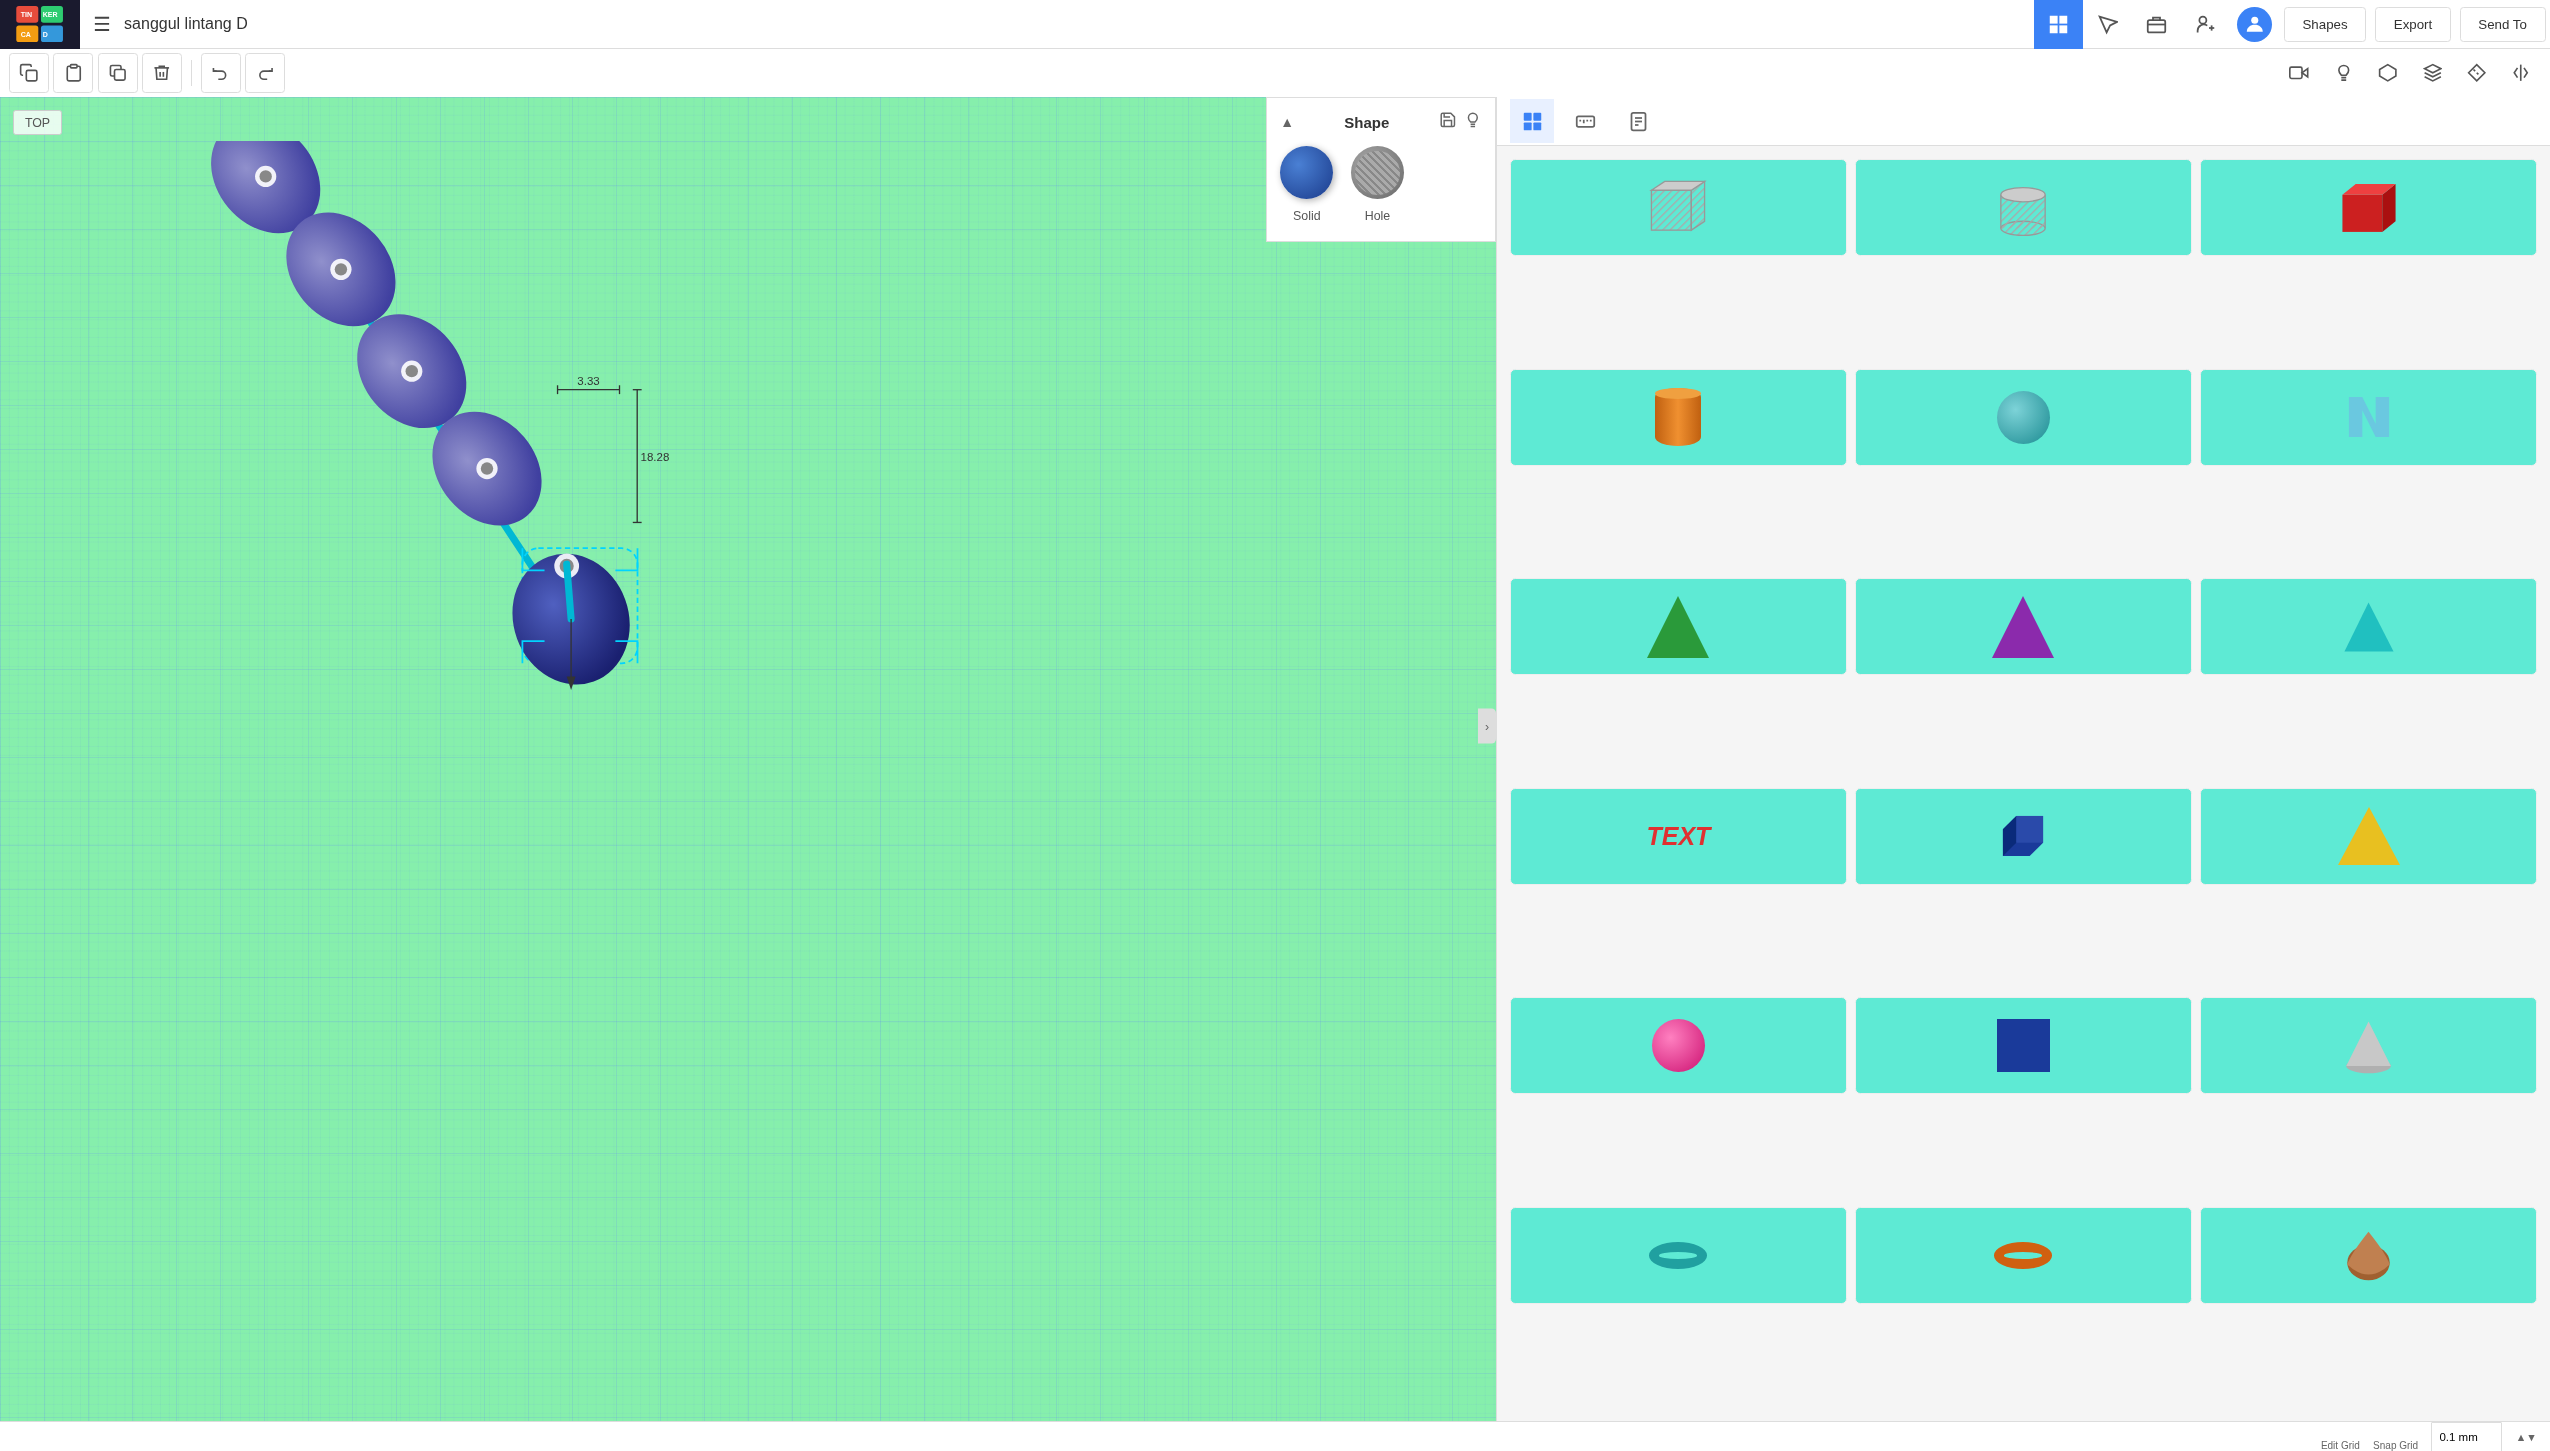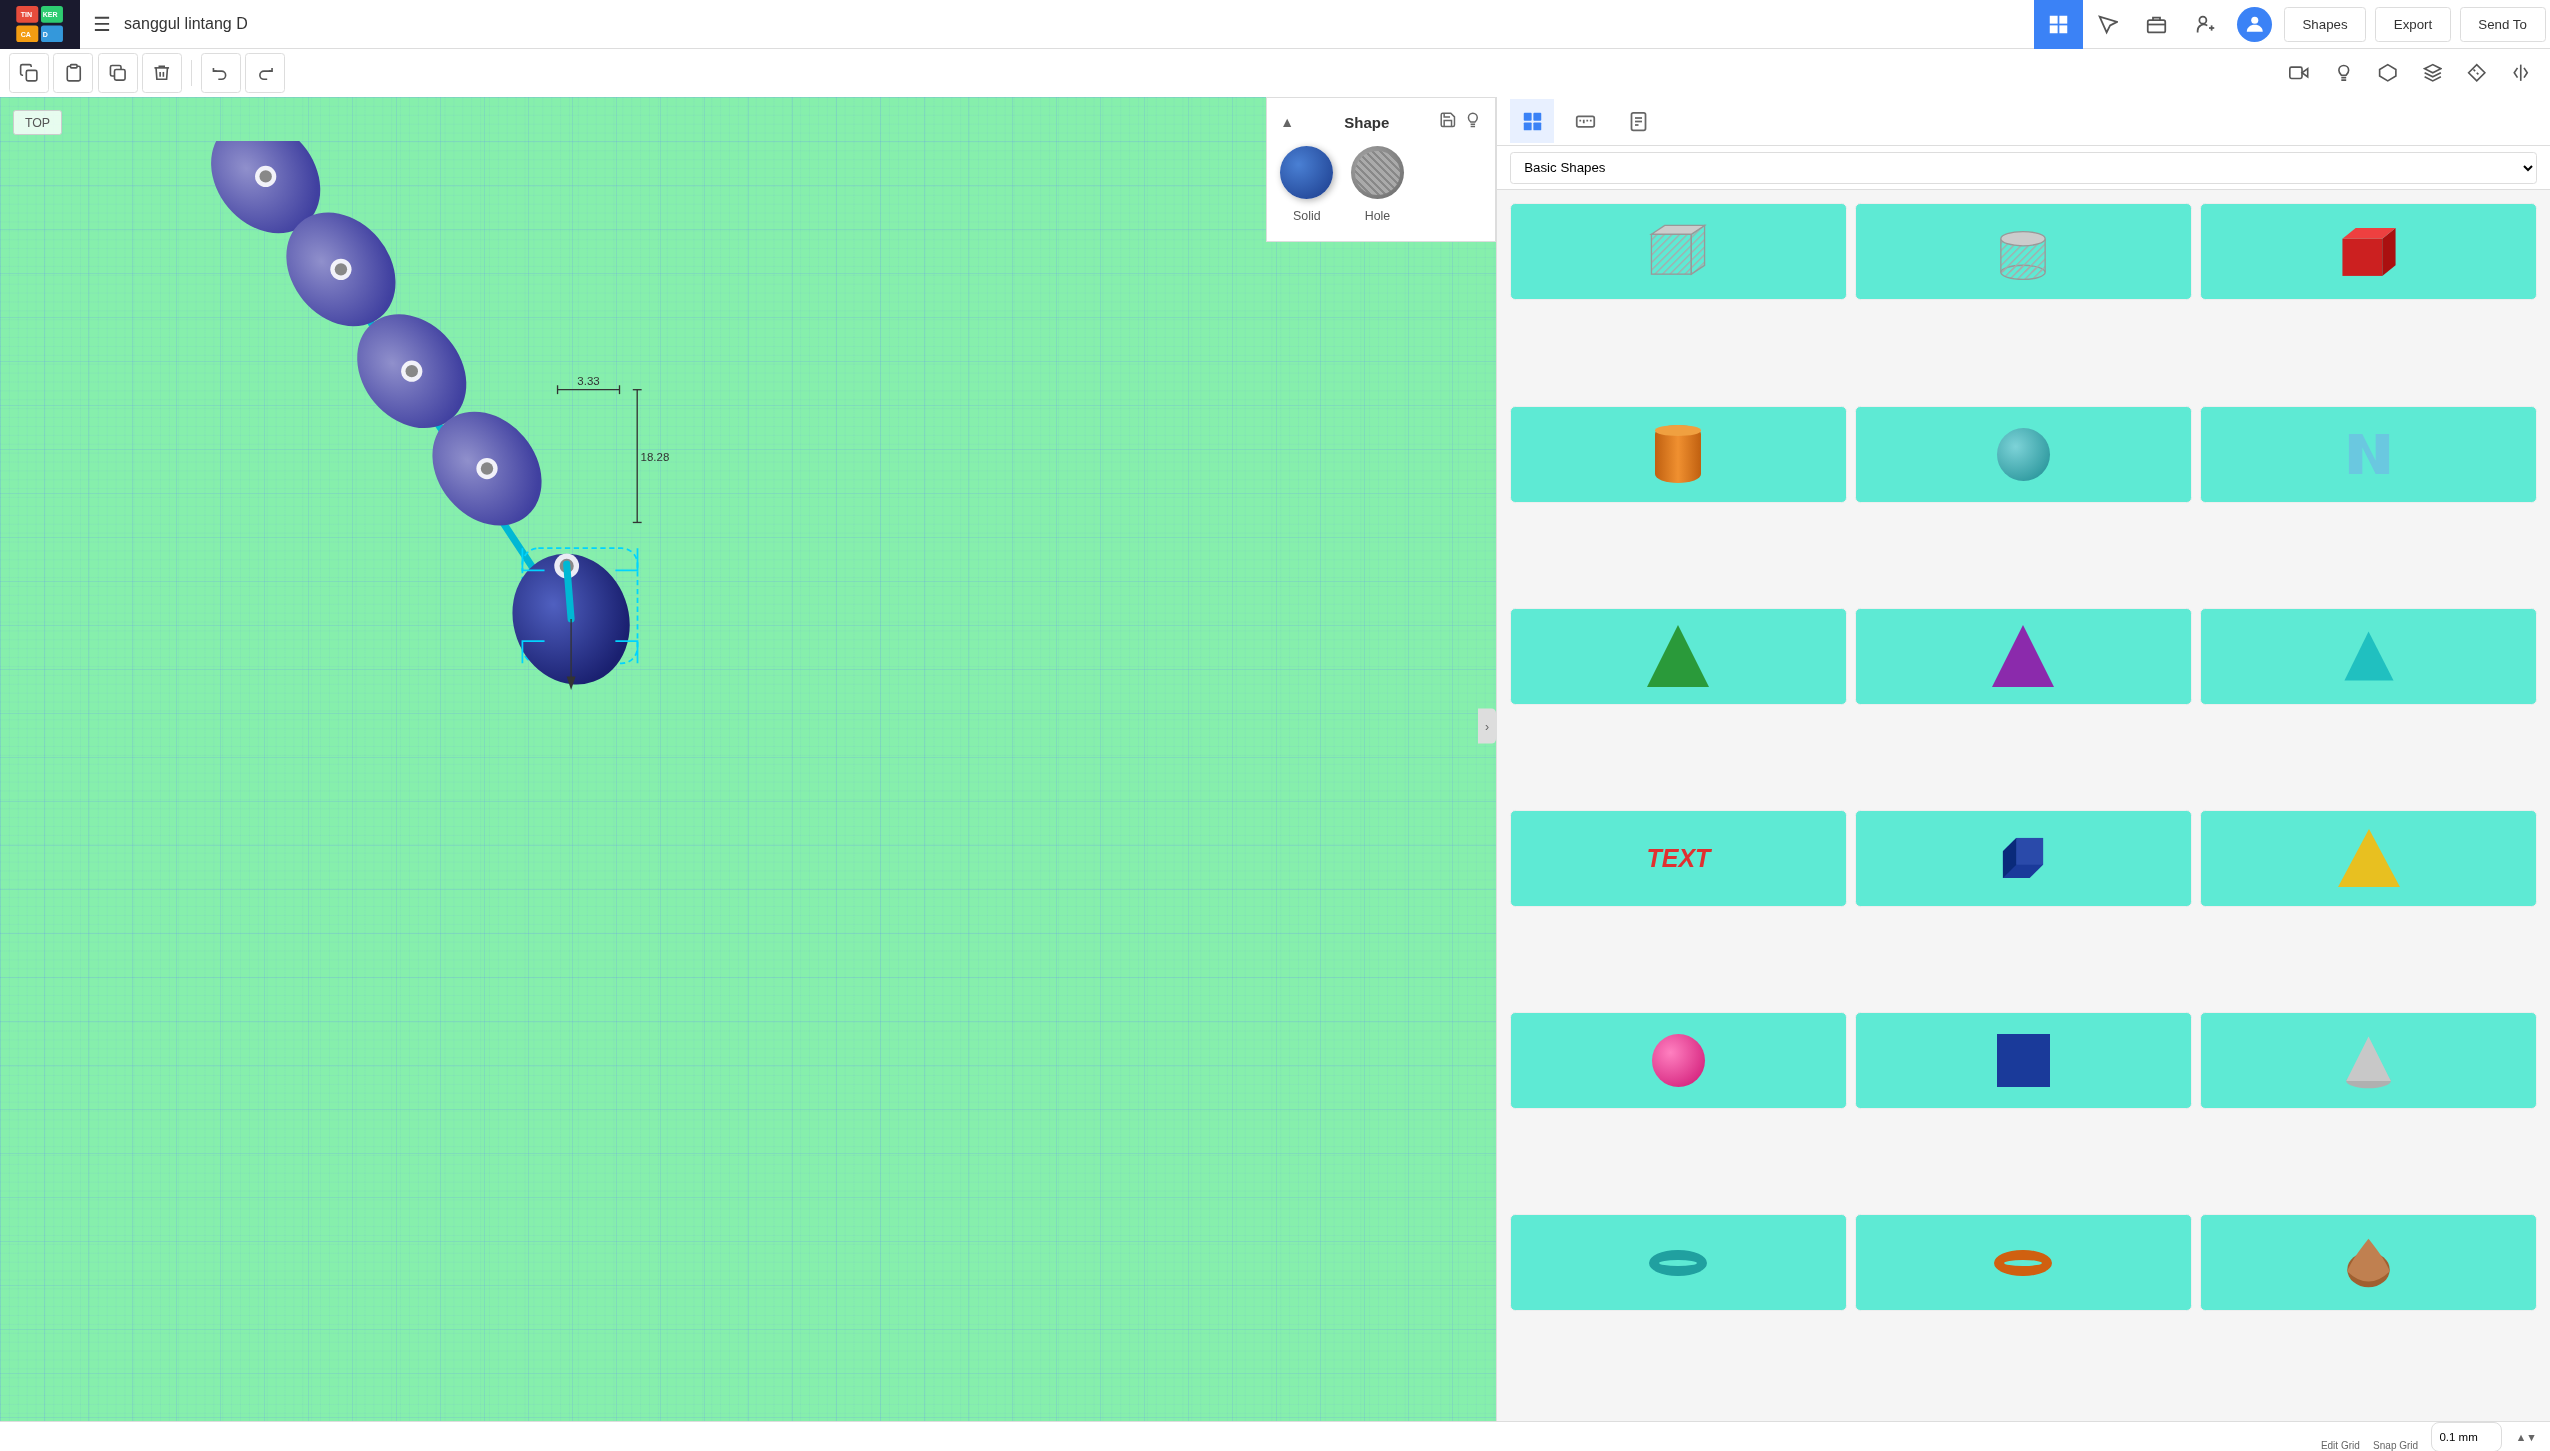--- a/index.html
+++ b/index.html
@@ -143,21 +143,21 @@
     .shape-type-label { font-size: 12.4px; color: #555; }
 
     
     #bottombar {
       position: absolute; bottom: 0; left: 0; right: 0; height: 31px;
       background: #fff; border-top: 0.9px solid #ddd;
       display: flex; align-items: center; justify-content: flex-end; padding: 0 13.3px; gap: 13.3px;
     }
     .bottom-label { font-size: 10px; color: #666; margin-top: 17px; }
     .snap-input {
-      border: 0.9px solid #ddd; border-radius: 8px; padding: 8px 7px;
+      border: 0.9px solid #ddd; border-radius: 1px; padding: 8px 7px;
       font-size: 11.5px; width: 71px;
     }
 
     
     #shape-library {
       position: absolute; top: 97px; right: 0; width: 1054px; bottom: 31px;
       background: #f5f5f5; border-left: 0.9px solid #ddd;
       display: flex; flex-direction: column;
     }
     #library-header {
@@ -544,25 +544,20 @@
     <button class="lib-icon-btn">
       <svg width="21" height="21" viewBox="0 0 24 24" fill="none" stroke="#666" stroke-width="2">
         <rect x="4" y="2" width="16" height="20" rx="2"></rect>
         <line x1="8" y1="8" x2="16" y2="8"></line>
           <line x1="8" y1="12" x2="16" y2="12"></line>
         <line x1="8" y1="16" x2="12" y2="16"></line>
       </svg>
     </button>
   </div>
 
-  <div id="library-nav">
-    <select class="category-select">
-      <option>Basic Shapes</option>
-    </select>
-  </div>
 
   <div id="shape-grid">
 
     <div class="shape-item">
       <svg width="62" height="62" viewBox="0 0 70 70">
         <defs>
           <pattern id="stripe1" patternUnits="userSpaceOnUse" width="6" height="6" patternTransform="rotate(45)">
             <line x1="0" y1="0" x2="0" y2="6" stroke="#aaa" stroke-width="3"></line>
           </pattern>
         </defs>

